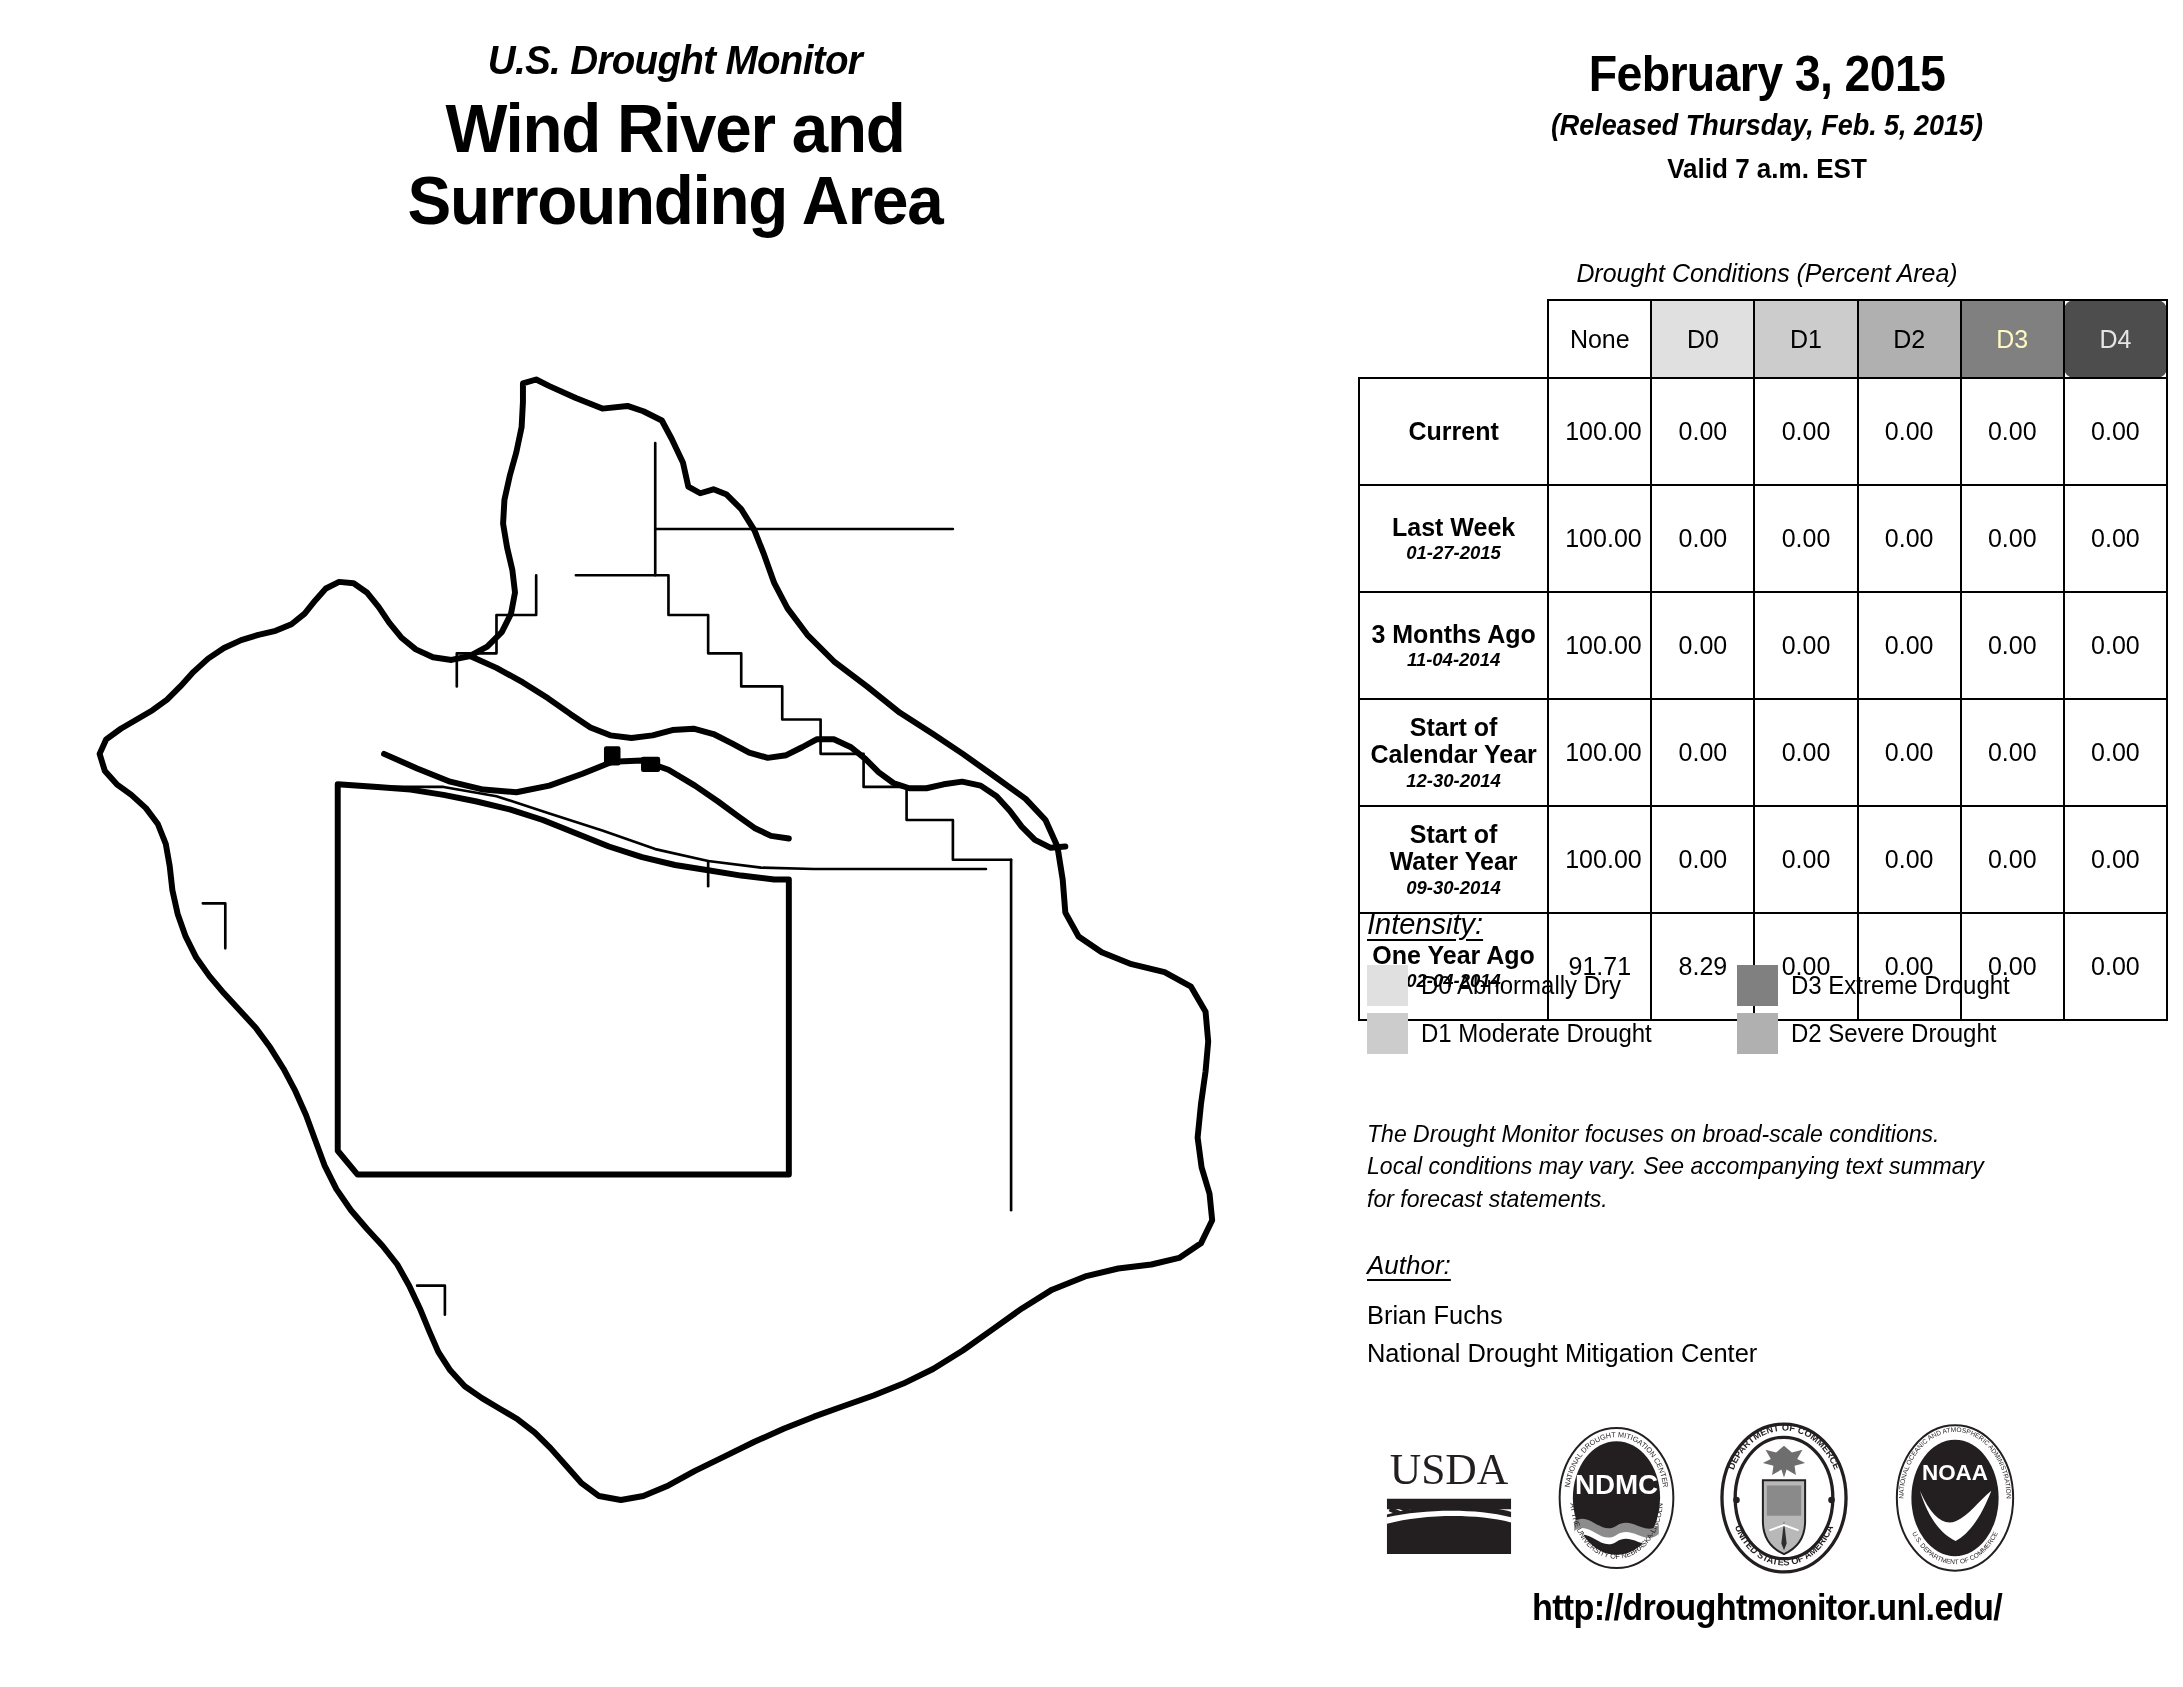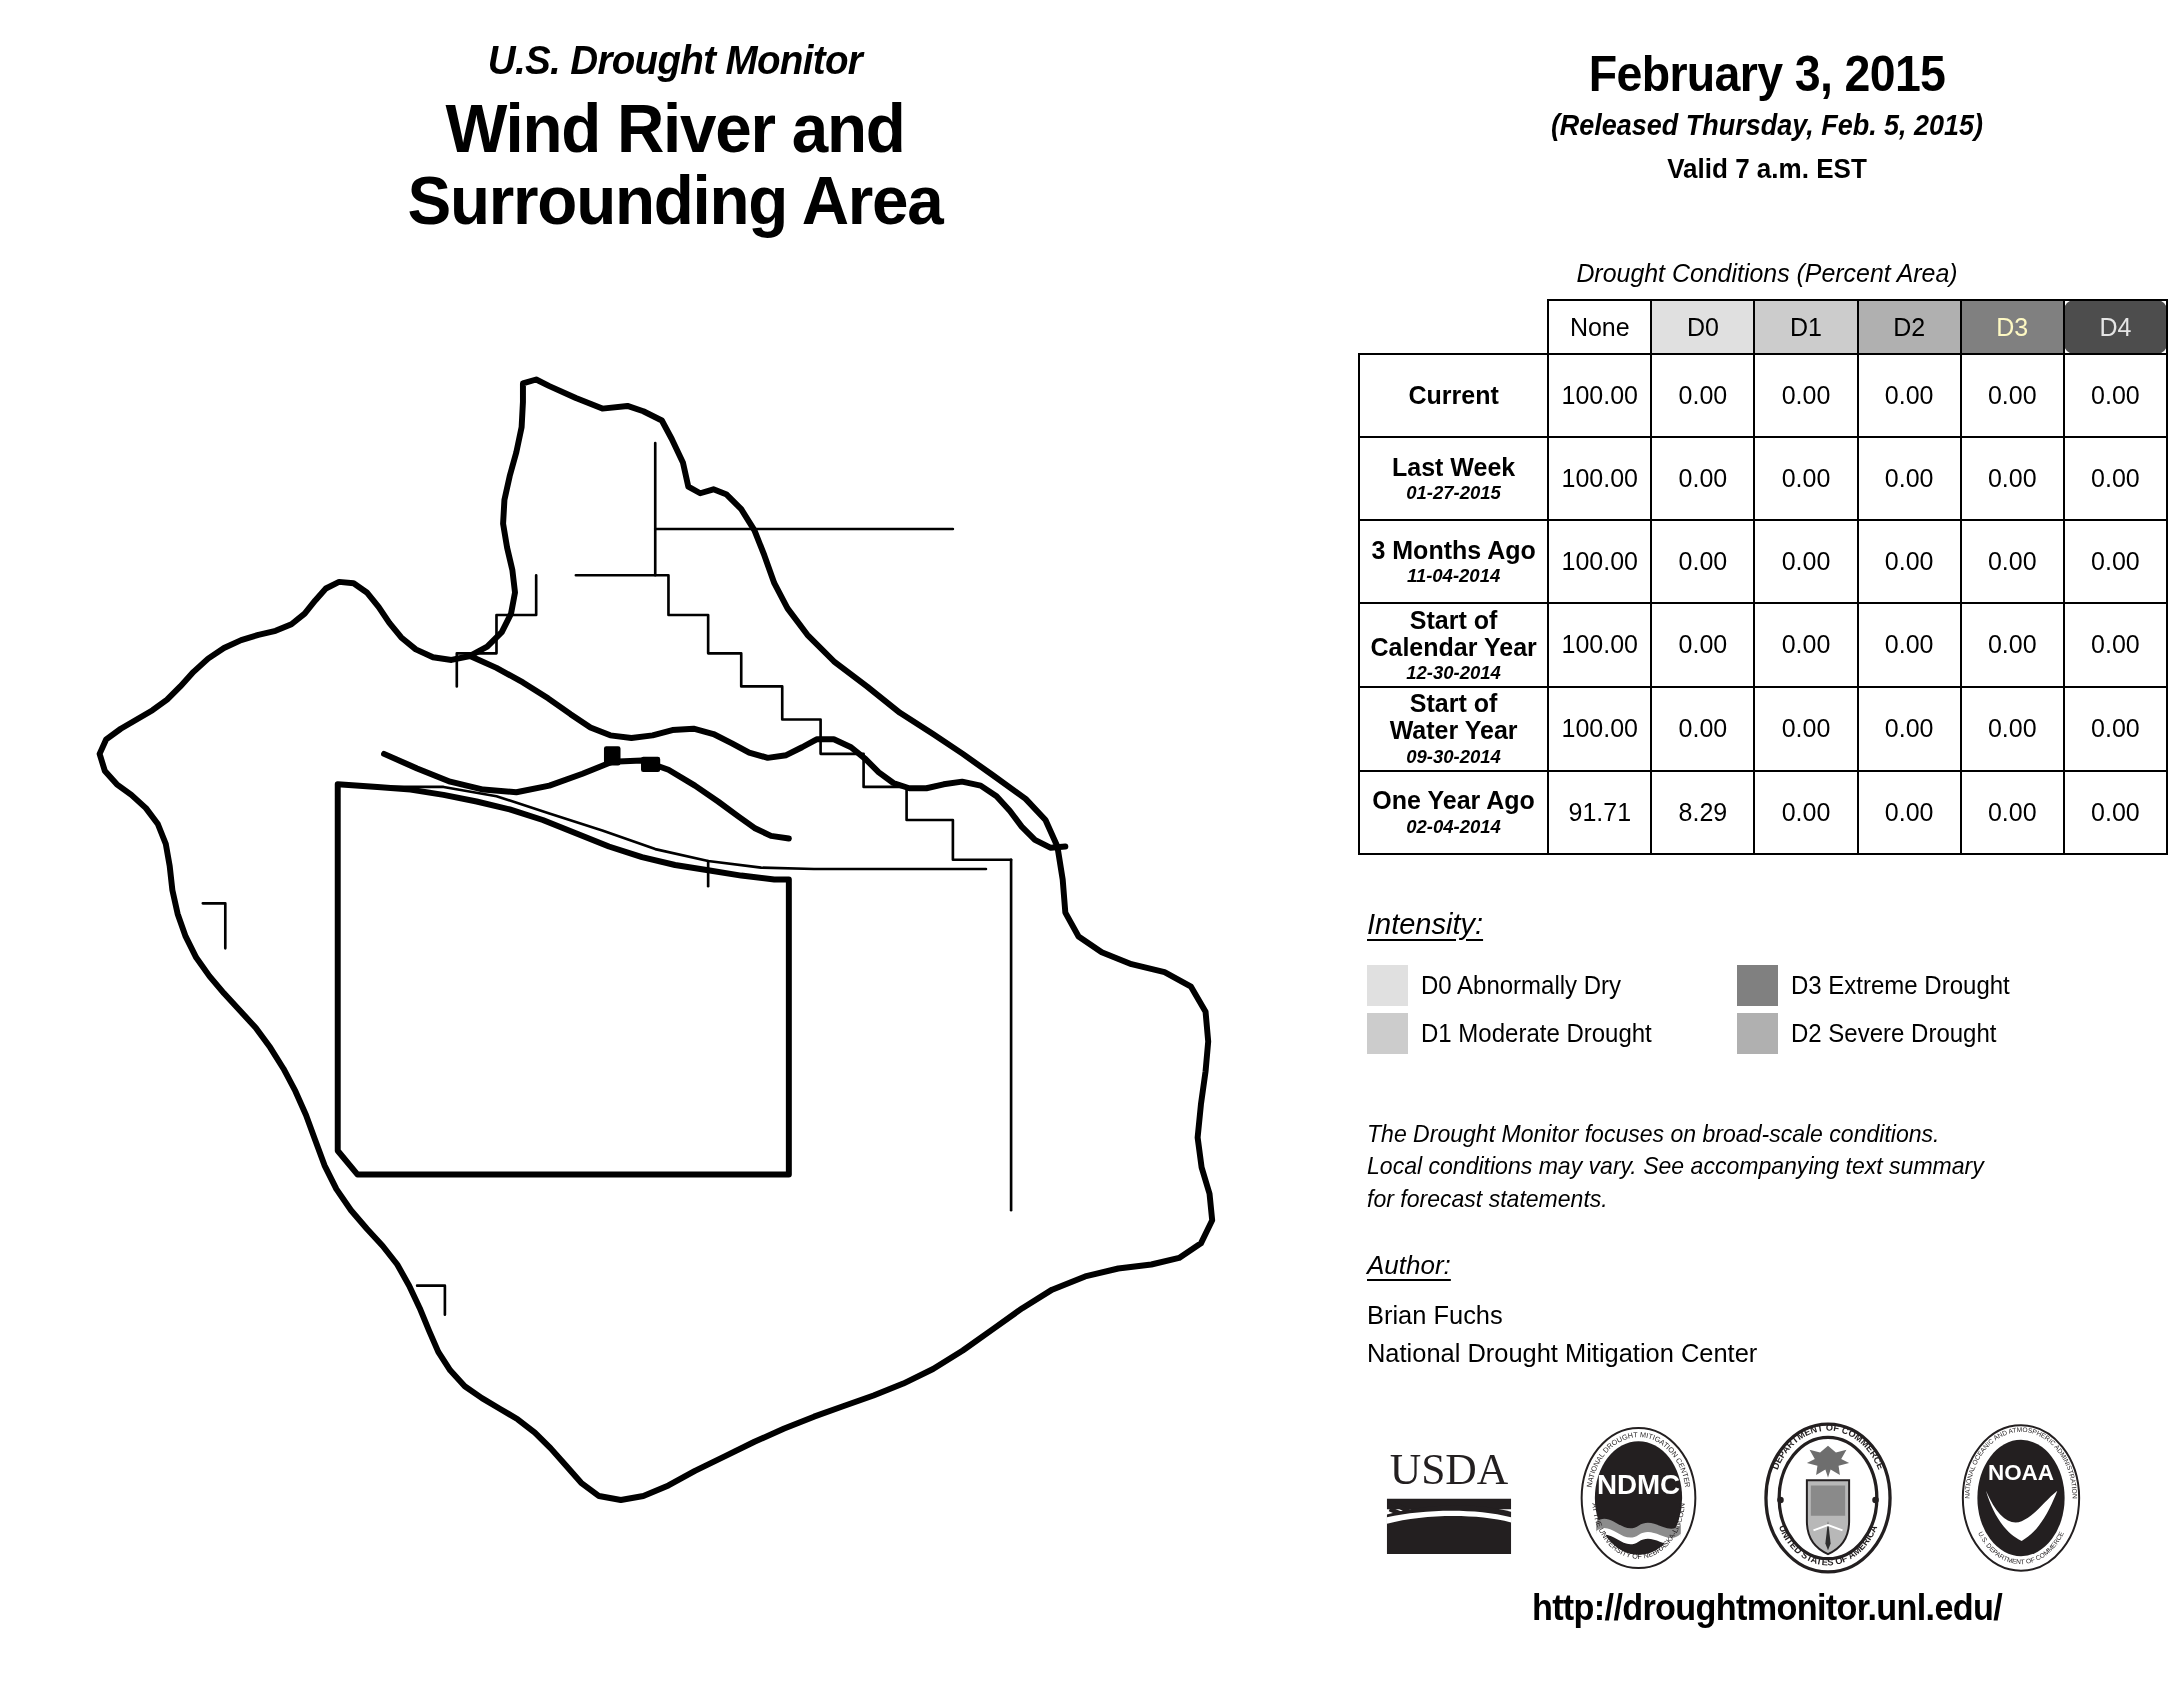--- a/index.html
+++ b/index.html
@@ -105,21 +105,21 @@
     position: absolute;
     left: 8px; top: 299px;
     width: 810px;
     border-collapse: collapse;
     table-layout: fixed;
   }
   #stats-table col.c-label { width: 189px; }
   #stats-table col.c-val   { width: 103px; }
   #stats-table th, #stats-table td {
     border: 2px solid #000;
-    padding: 4px;
+    padding: 16px;
     text-align: center;
     vertical-align: middle;
   }
   #stats-table thead th {
     height: 44px;
     font-size: 25px;
     font-weight: normal;
   }
   #stats-table thead th.corner {
     border: none;
@@ -196,21 +196,21 @@
   .author-line { font-size: 26.5px; line-height: 1.45; transform: scaleX(0.96); transform-origin: left center; }
 
   
   #logos {
     position: absolute;
     left: 33px; top: 1422px;
     width: 781px; height: 152px;
     display: flex;
     align-items: center;
     justify-content: flex-start;
-    gap: 64px;
+    gap: 42px;
   }
   .logo { flex: none; }
 
   #site-url {
     position: absolute;
     left: 0; top: 1587px;
     width: 834px;
     text-align: center;
     font-size: 36px;
     font-weight: bold;

